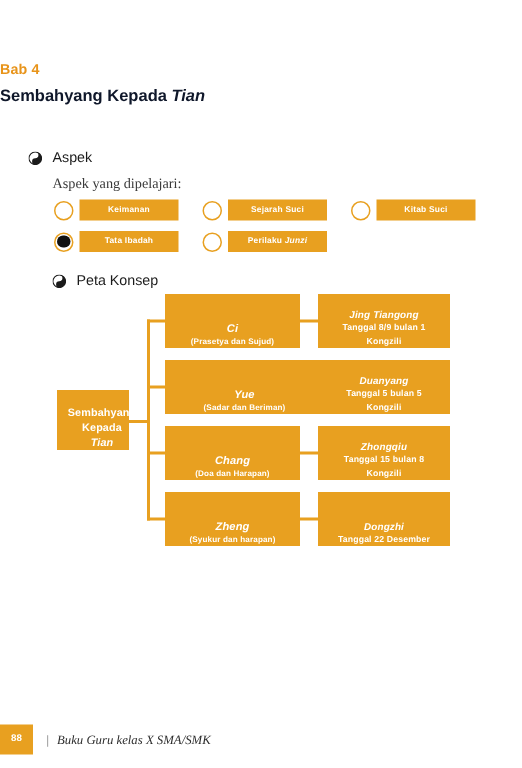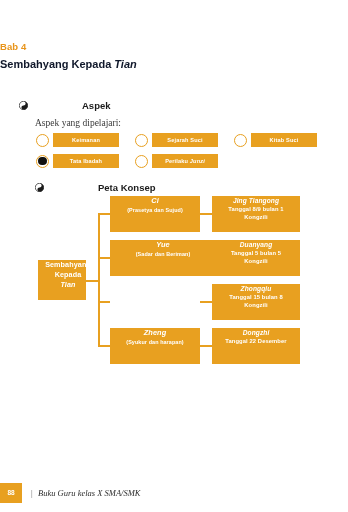--- a/index.html
+++ b/index.html
@@ -48,24 +48,23 @@
     gap: 7px;
   }
   .taiji-icon {
     width: 9px;
     height: 9px;
     flex: 0 0 auto;
     display: block;
   }
   .section-title {
     font-size: 9.5px;
-    font-weight: bold;
+    font-weight: normal;
     color: #1b1b1b;
     line-height: 11px;
-    margin-left: 47px;
   }
 
   #aspek-head { top: 100px; left: 19px; }
   #peta-head  { top: 182px; left: 35px; }
 
   
   .aspek-sub {
     position: absolute;
     top: 117px;
     left: 35px;
@@ -145,21 +144,21 @@
   }
   .node {
     position: absolute;
     background: #E8A020;
     color: #ffffff;
     box-sizing: border-box;
     text-align: center;
     display: flex;
     flex-direction: column;
     align-items: center;
-    justify-content: flex-start;
+    justify-content: flex-end;
   }
   .node .line-main {
     font-size: 7.4px;
     font-weight: bold;
     font-style: italic;
     line-height: 10px;
     letter-spacing: 0.1px;
   }
   .node .line-sub {
     font-size: 5.4px;
@@ -318,20 +317,24 @@
   </div>
 
   <div class="node mid" style="left:110px; top:0px; width:90px; height:36px;">
     <div class="line-main">Ci</div>
     <div class="line-sub">(Prasetya dan Sujud)</div>
   </div>
   <div class="node mid" style="left:110px; top:44px; width:106px; height:36px;">
     <div class="line-main">Yue</div>
     <div class="line-sub">(Sadar dan Beriman)</div>
   </div>
+  <div class="node mid" style="left:110px; top:88px; width:90px; height:36px;">
+    <div class="line-main">Chang</div>
+    <div class="line-sub">(Doa dan Harapan)</div>
+  </div>
   <div class="node mid" style="left:110px; top:132px; width:90px; height:36px;">
     <div class="line-main">Zheng</div>
     <div class="line-sub">(Syukur dan harapan)</div>
   </div>
 
   <div class="node right" style="left:212px; top:0px; width:88px; height:36px;">
     <div class="line-main">Jing Tiangong</div>
     <div class="line-sub">Tanggal 8/9 bulan 1</div>
     <div class="line-sub">Kongzili</div>
   </div>

